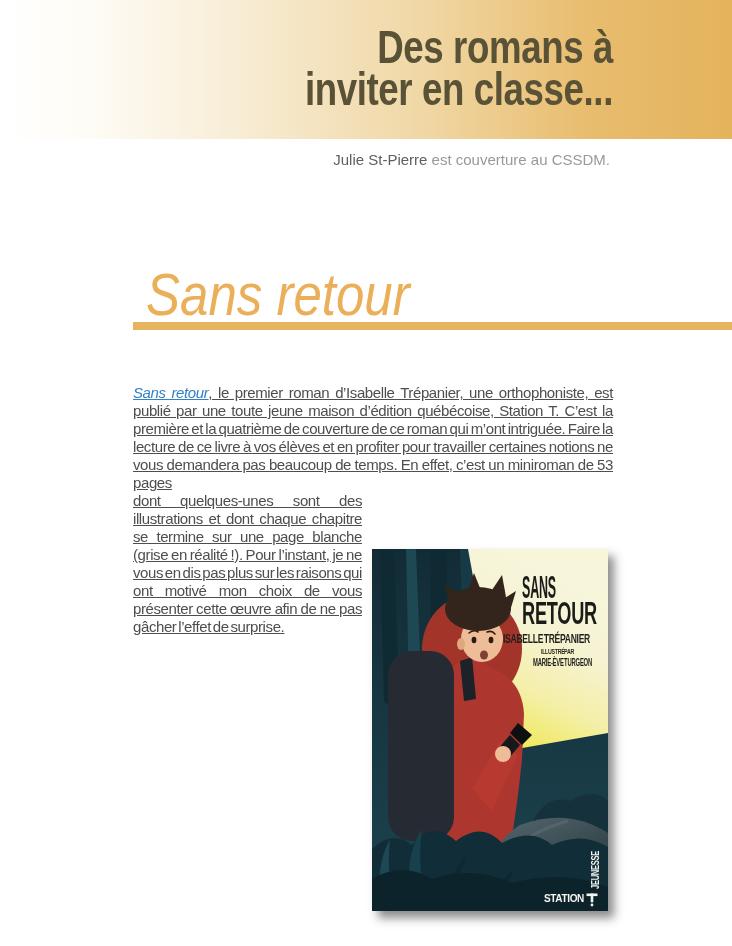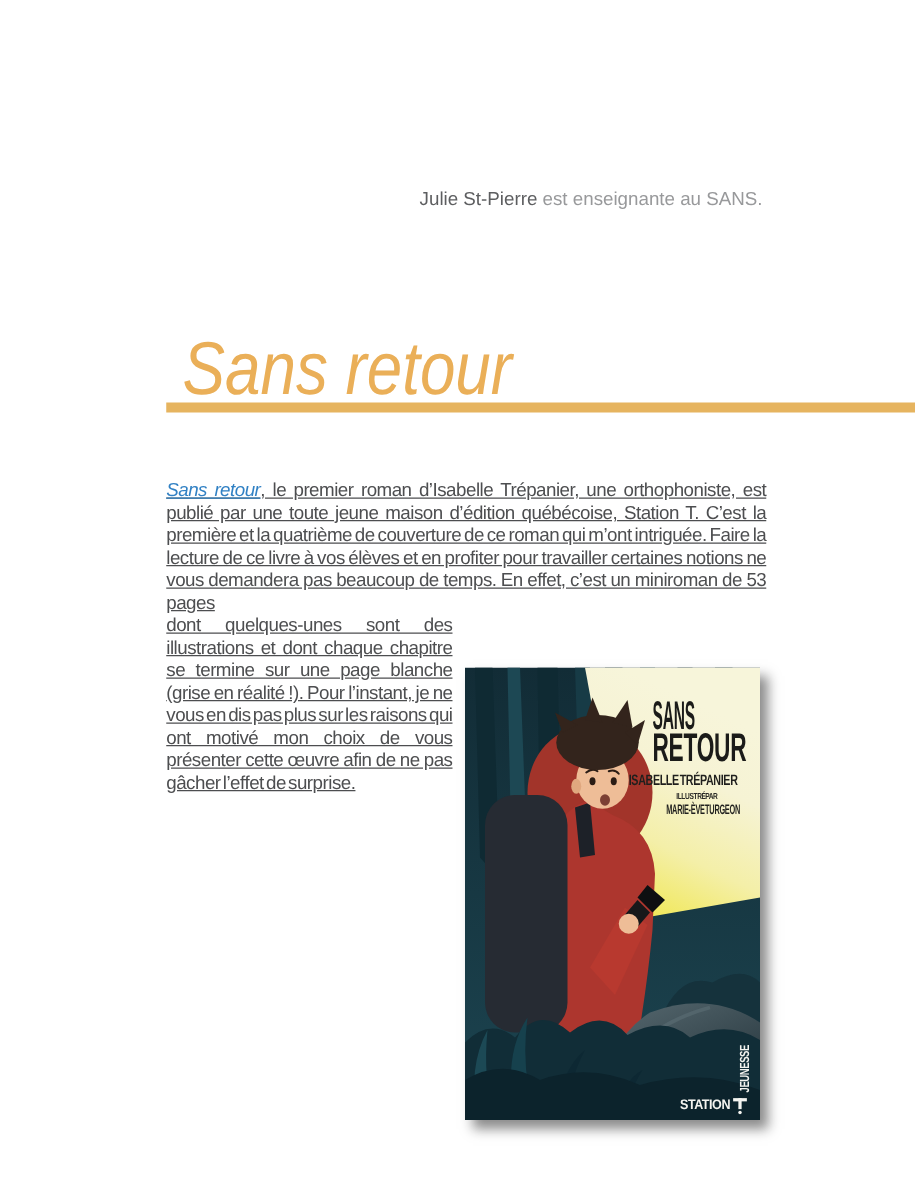--- a/index.html
+++ b/index.html
@@ -44,32 +44,35 @@
     font-size:15px; line-height:18px; color:#4d4e50;
     letter-spacing:-0.4px; word-spacing:-2px;text-decoration:underline;
   }
   .article p { text-align:justify; }
   .p2 { width:229px; }
   .book-link {
     color:#3181c4; font-style:italic; text-decoration:underline; cursor:pointer;
   }
   
   .cover {
-    position:absolute; left:239px; top:150px; width:236px; height:362px;
+    position:absolute; left:239px; top:165px; width:236px; height:362px;
     box-shadow:6px 7px 9px rgba(25,25,25,0.5);
   }
   .cover svg { display:block; }
 </style>
 </head>
 <body>
 
 <div class="page">
 
+  <header class="masthead">
+    <h1 class="masthead-title"><span>Des romans à</span><br><span>inviter en classe...</span></h1>
+  </header>
 
-  <div class="byline"><b>Julie St-Pierre</b><span> est enseignante au SANS.</span></div>
+  <div class="byline"><b>Julie St-Pierre</b><span> est couverture au CSSDM.</span></div>
 
   <h2 class="section-heading">Sans retour</h2>
   <div class="section-rule"></div>
 
   <div class="article">
     <p class="p1"><a class="book-link">Sans retour</a><span>, le premier roman d’Isabelle Trépanier, une orthophoniste, est publié par une toute jeune maison d’édition québécoise, Station T. C’est la première et la quatrième de couverture de ce roman qui m’ont intriguée. Faire la lecture de ce livre à vos élèves et en profiter pour travailler certaines notions ne vous demandera pas beaucoup de temps. En effet, c’est un miniroman de 53 pages</span></p>
     <p class="p2">dont quelques-unes sont des illustrations et dont chaque chapitre se termine sur une page blanche (grise en réalité !). Pour l’instant, je ne vous en dis pas plus sur les raisons qui ont motivé mon choix de vous présenter cette œuvre afin de ne pas gâcher l’effet de surprise.</p>
 
     <div class="cover">
       <svg width="236" height="362" viewBox="0 0 236 362" xmlns="http://www.w3.org/2000/svg">

